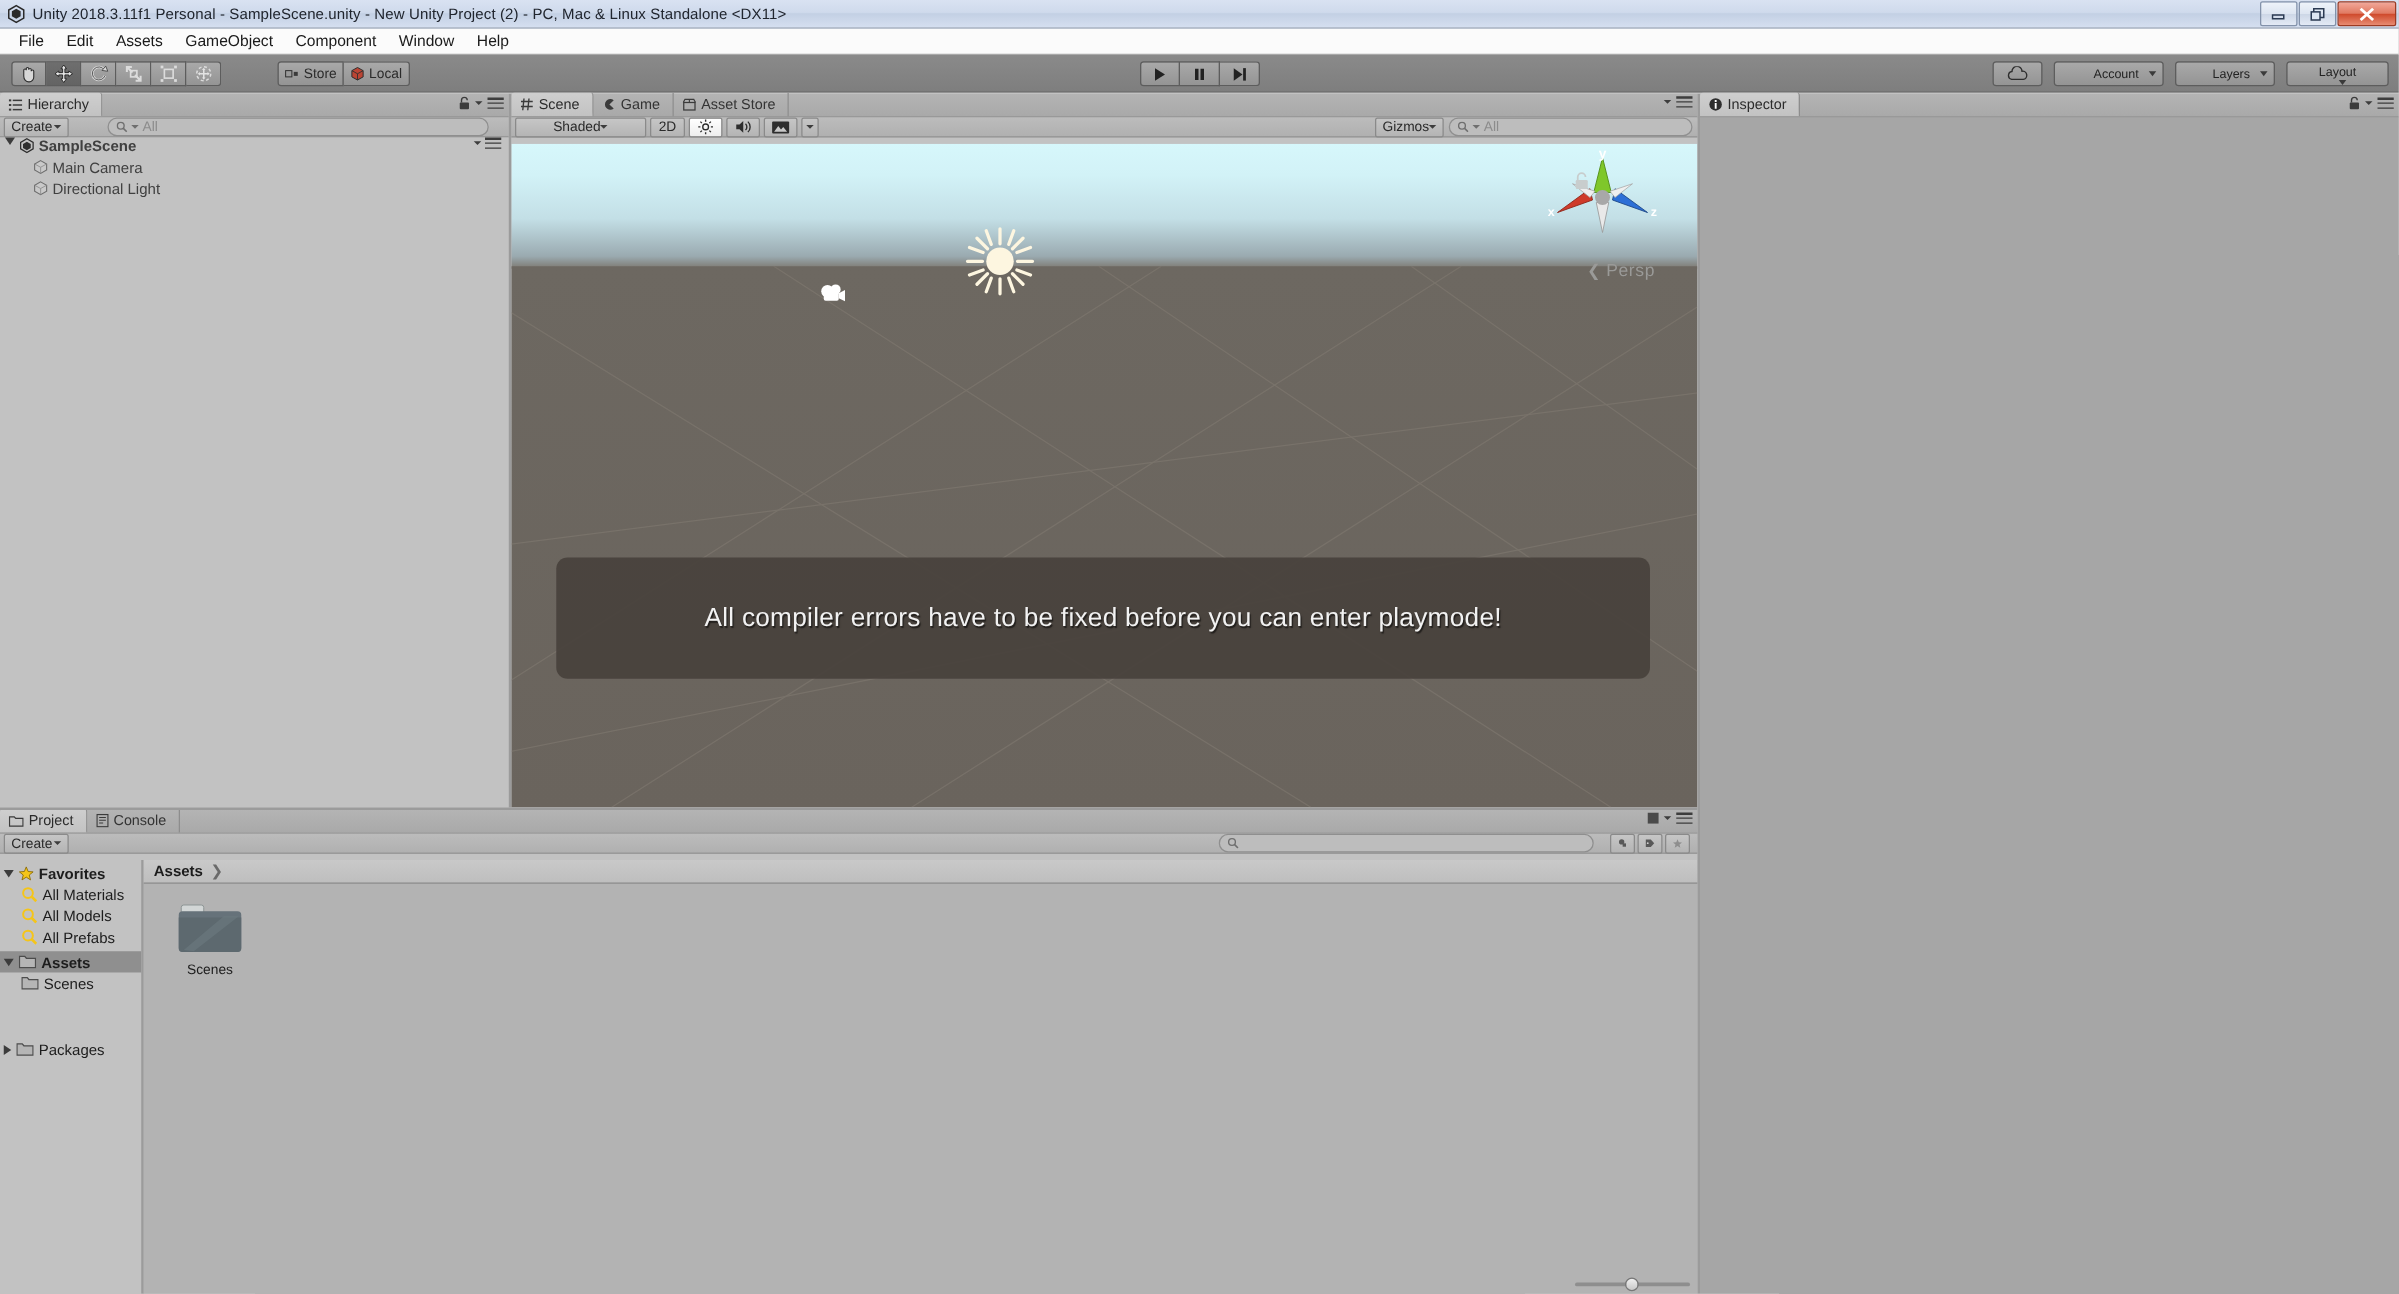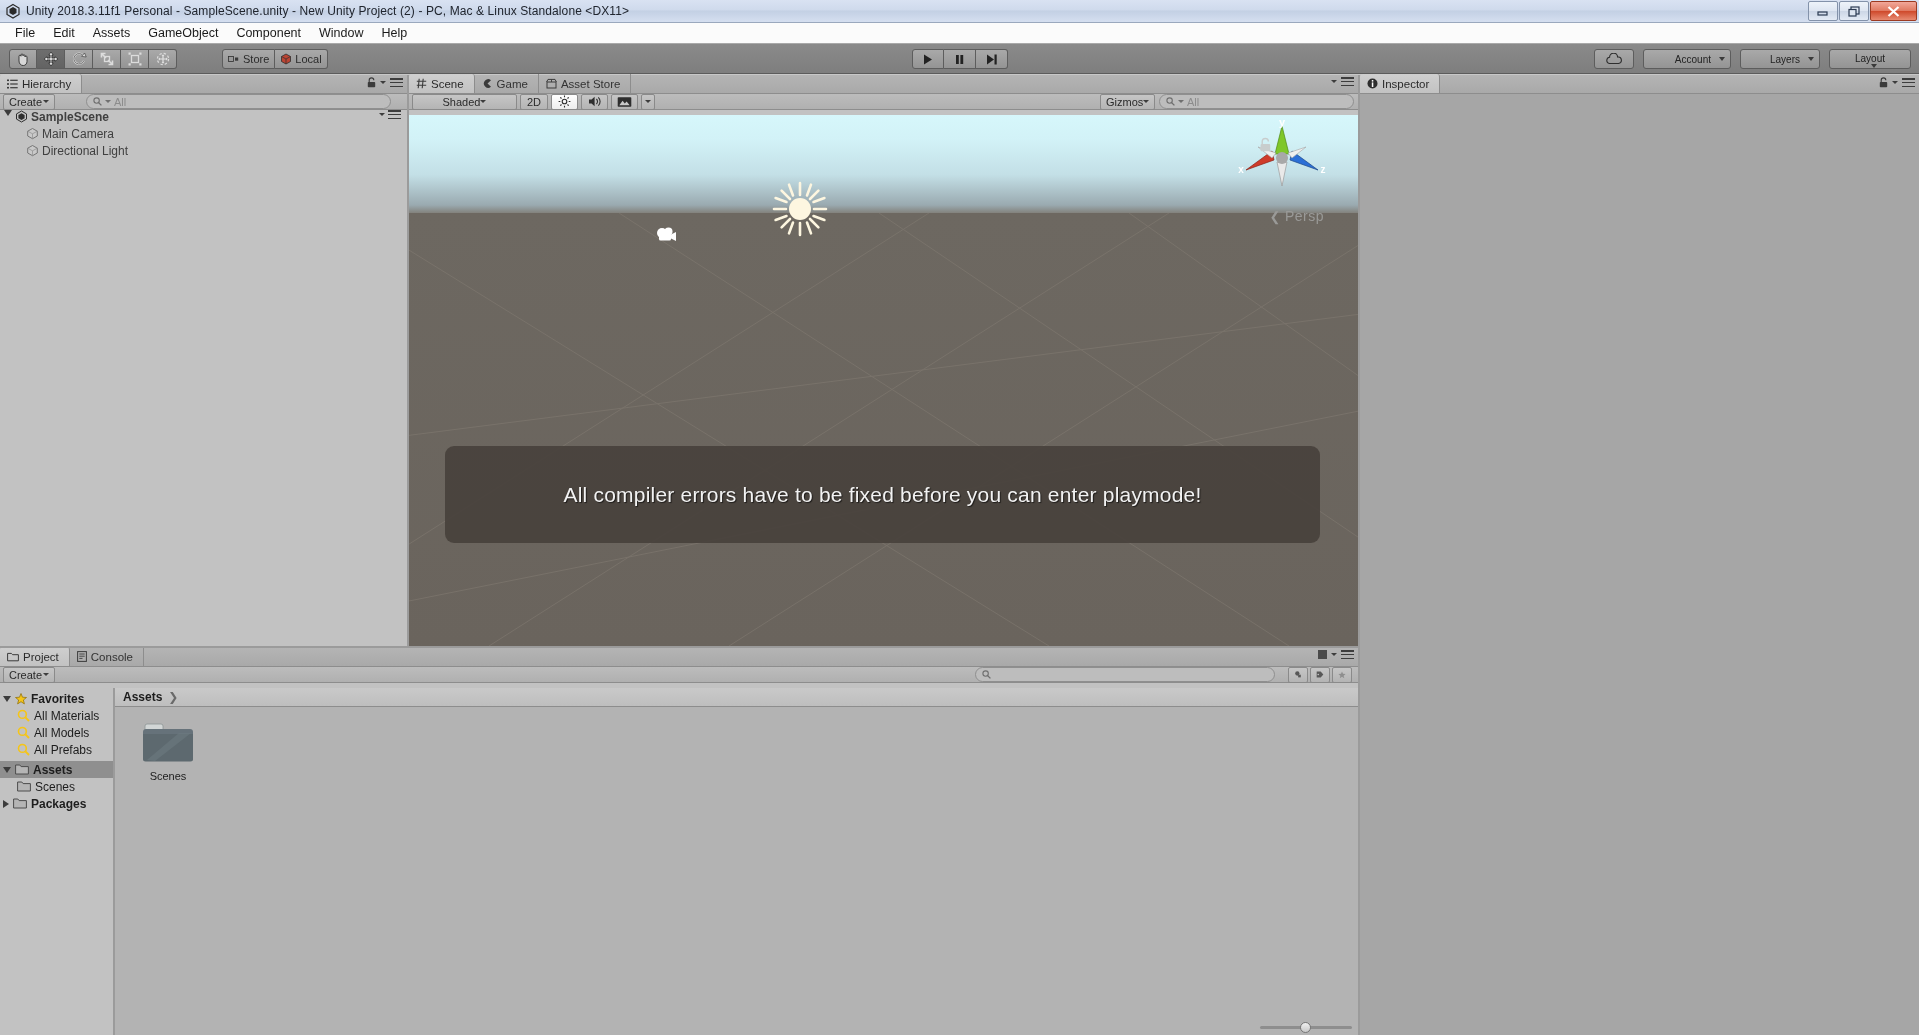--- a/index.html
+++ b/index.html
@@ -667,21 +667,21 @@
             <path d="M0.6 10 V1 H4.8 L6.1 2.6 H13.4 V10 Z" fill="#b5b5b5" stroke="#4d4d4d" stroke-width="1"></path>
           </svg>
           <span>Assets</span>
         </div>
         <div class="proj-row" style="padding-left:17px;">
           <svg width="14" height="11" viewBox="0 0 14 11">
             <path d="M0.6 10 V1 H4.8 L6.1 2.6 H13.4 V10 Z" fill="#b5b5b5" stroke="#4d4d4d" stroke-width="1"></path>
           </svg>
           <span>Scenes</span>
         </div>
-        <div class="proj-row" style="padding-left:3px; font-weight:bold;">
+        <div class="proj-row" style="padding-left:3px; font-weight:normal;margin-top:36px;">
           <span class="arrow-right"></span>
           <svg width="14" height="11" viewBox="0 0 14 11">
             <path d="M0.6 10 V1 H4.8 L6.1 2.6 H13.4 V10 Z" fill="#b5b5b5" stroke="#4d4d4d" stroke-width="1"></path>
           </svg>
           <span>Packages</span>
         </div>
       </div>
 
       <div class="vsplit" style="position:relative; width:2px; height:347px; background:#9b9b9b;"></div>
 

